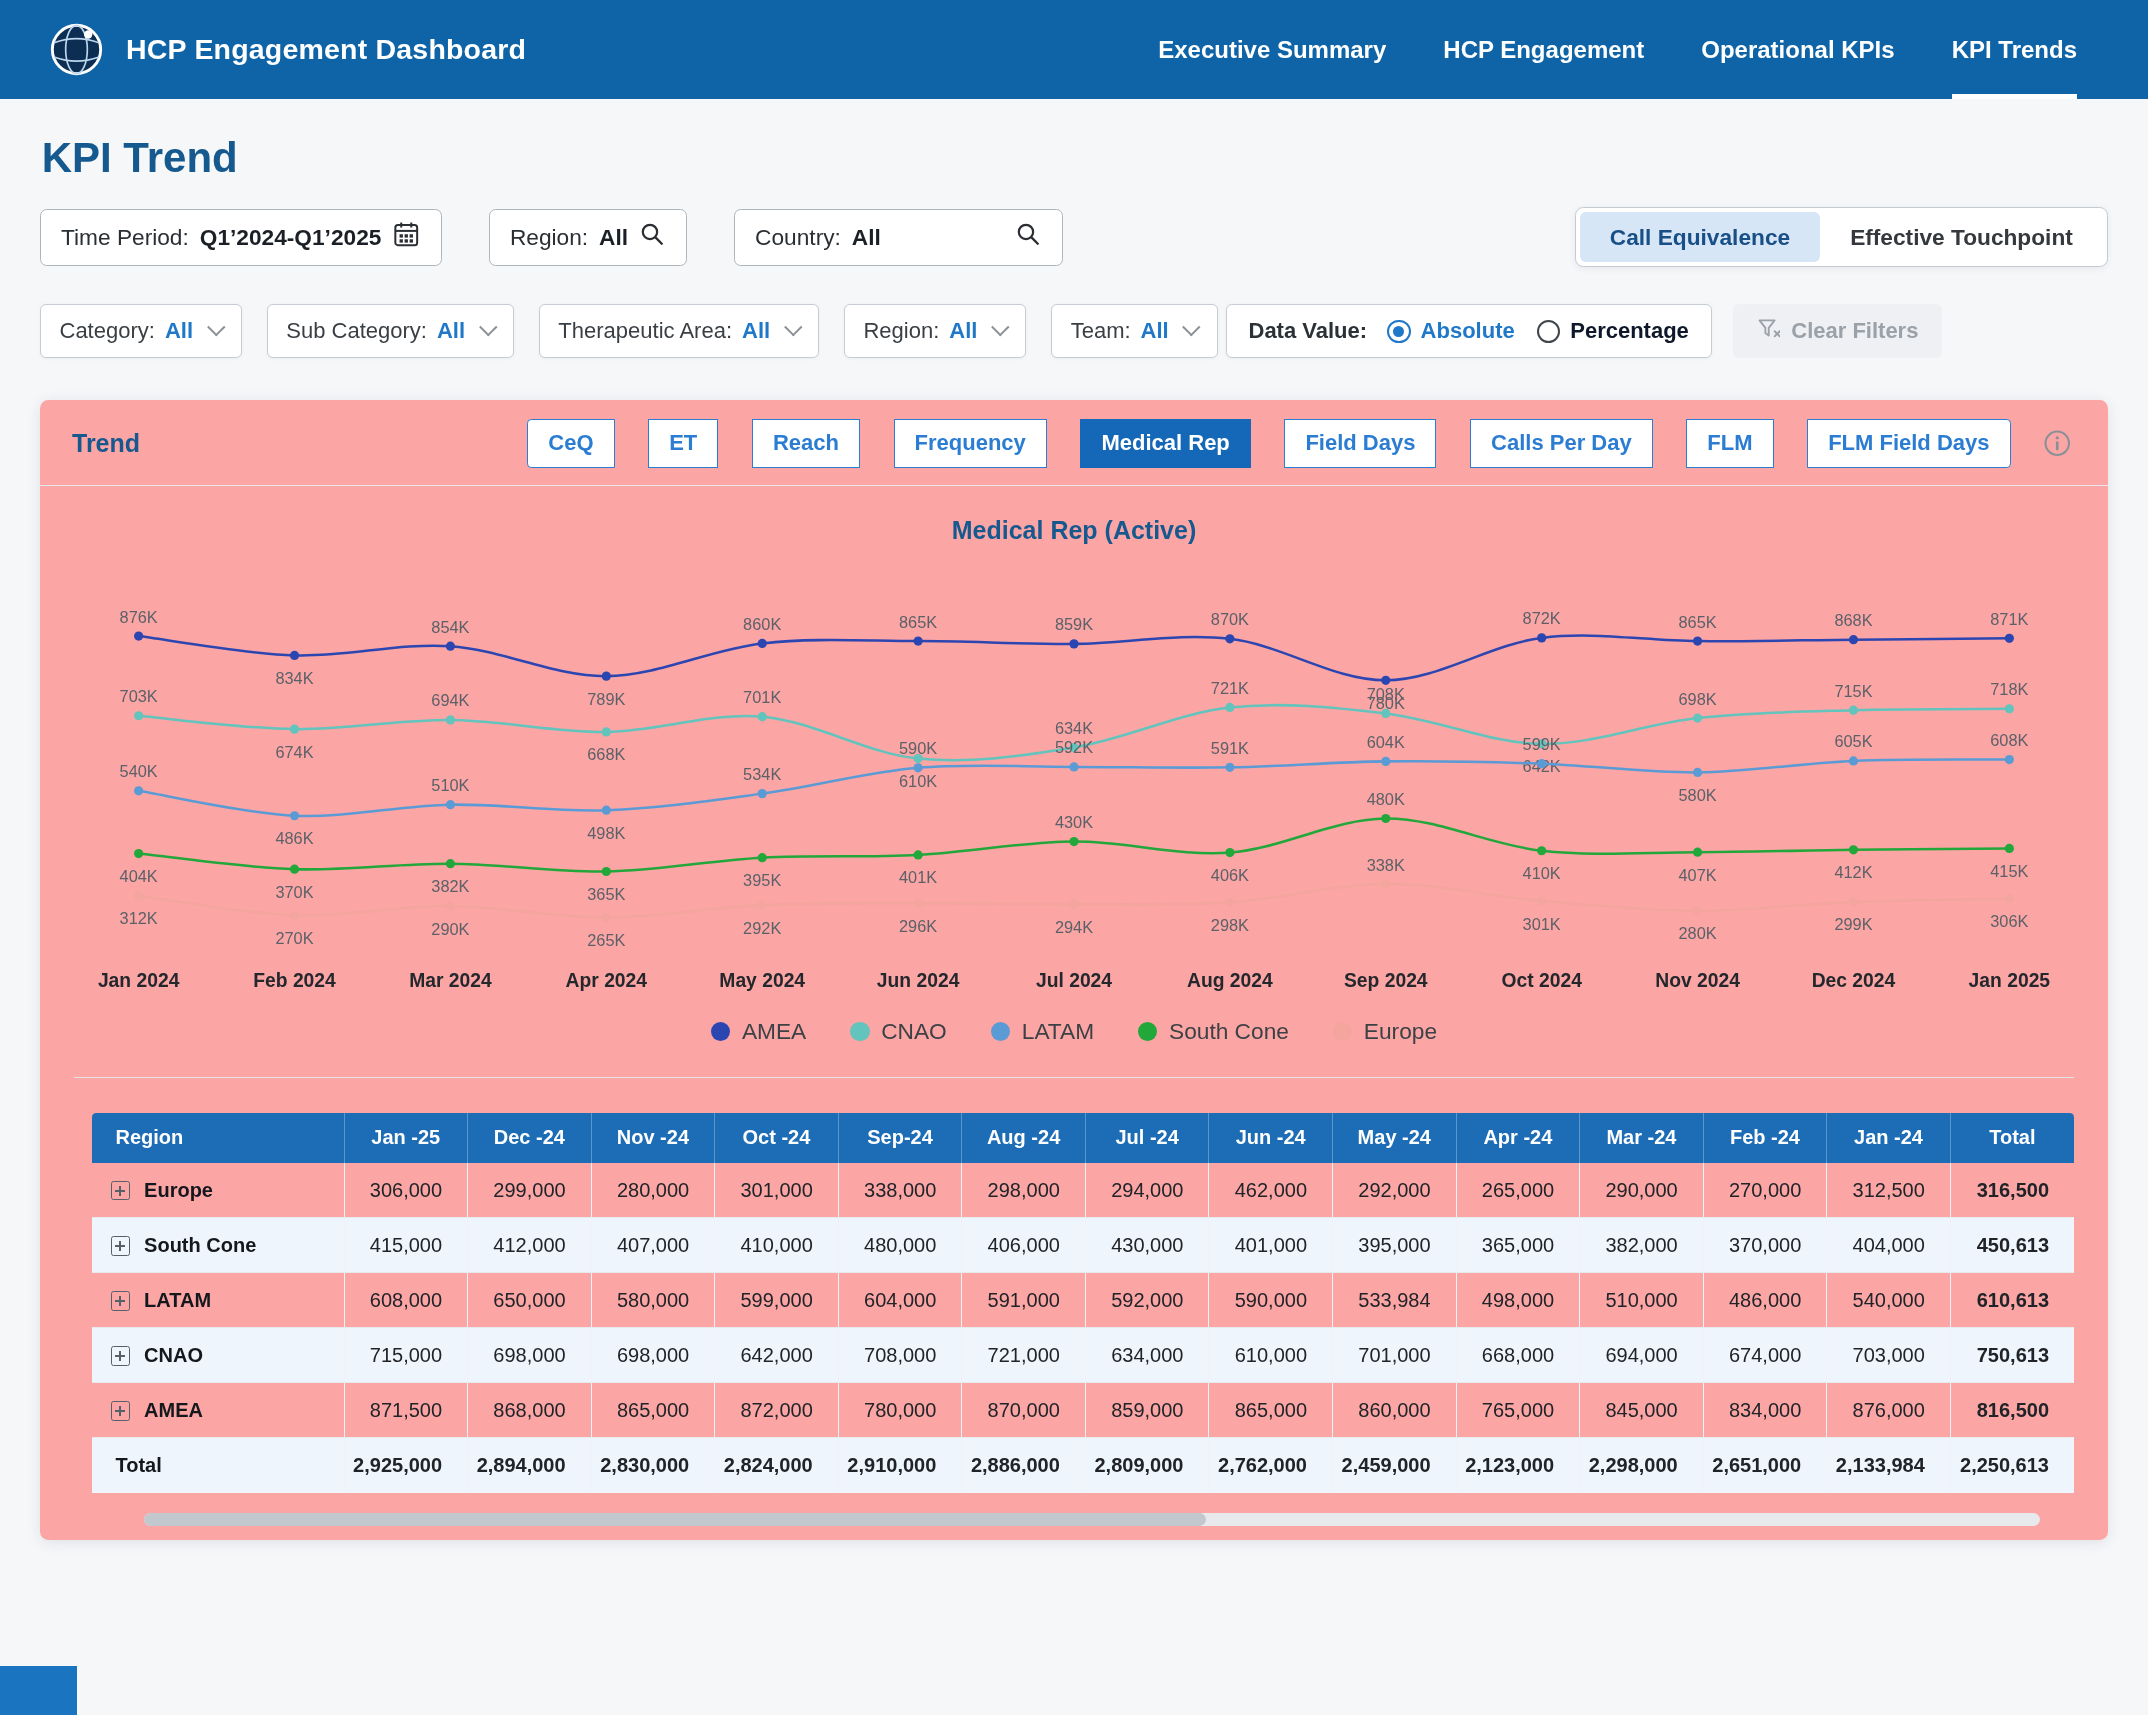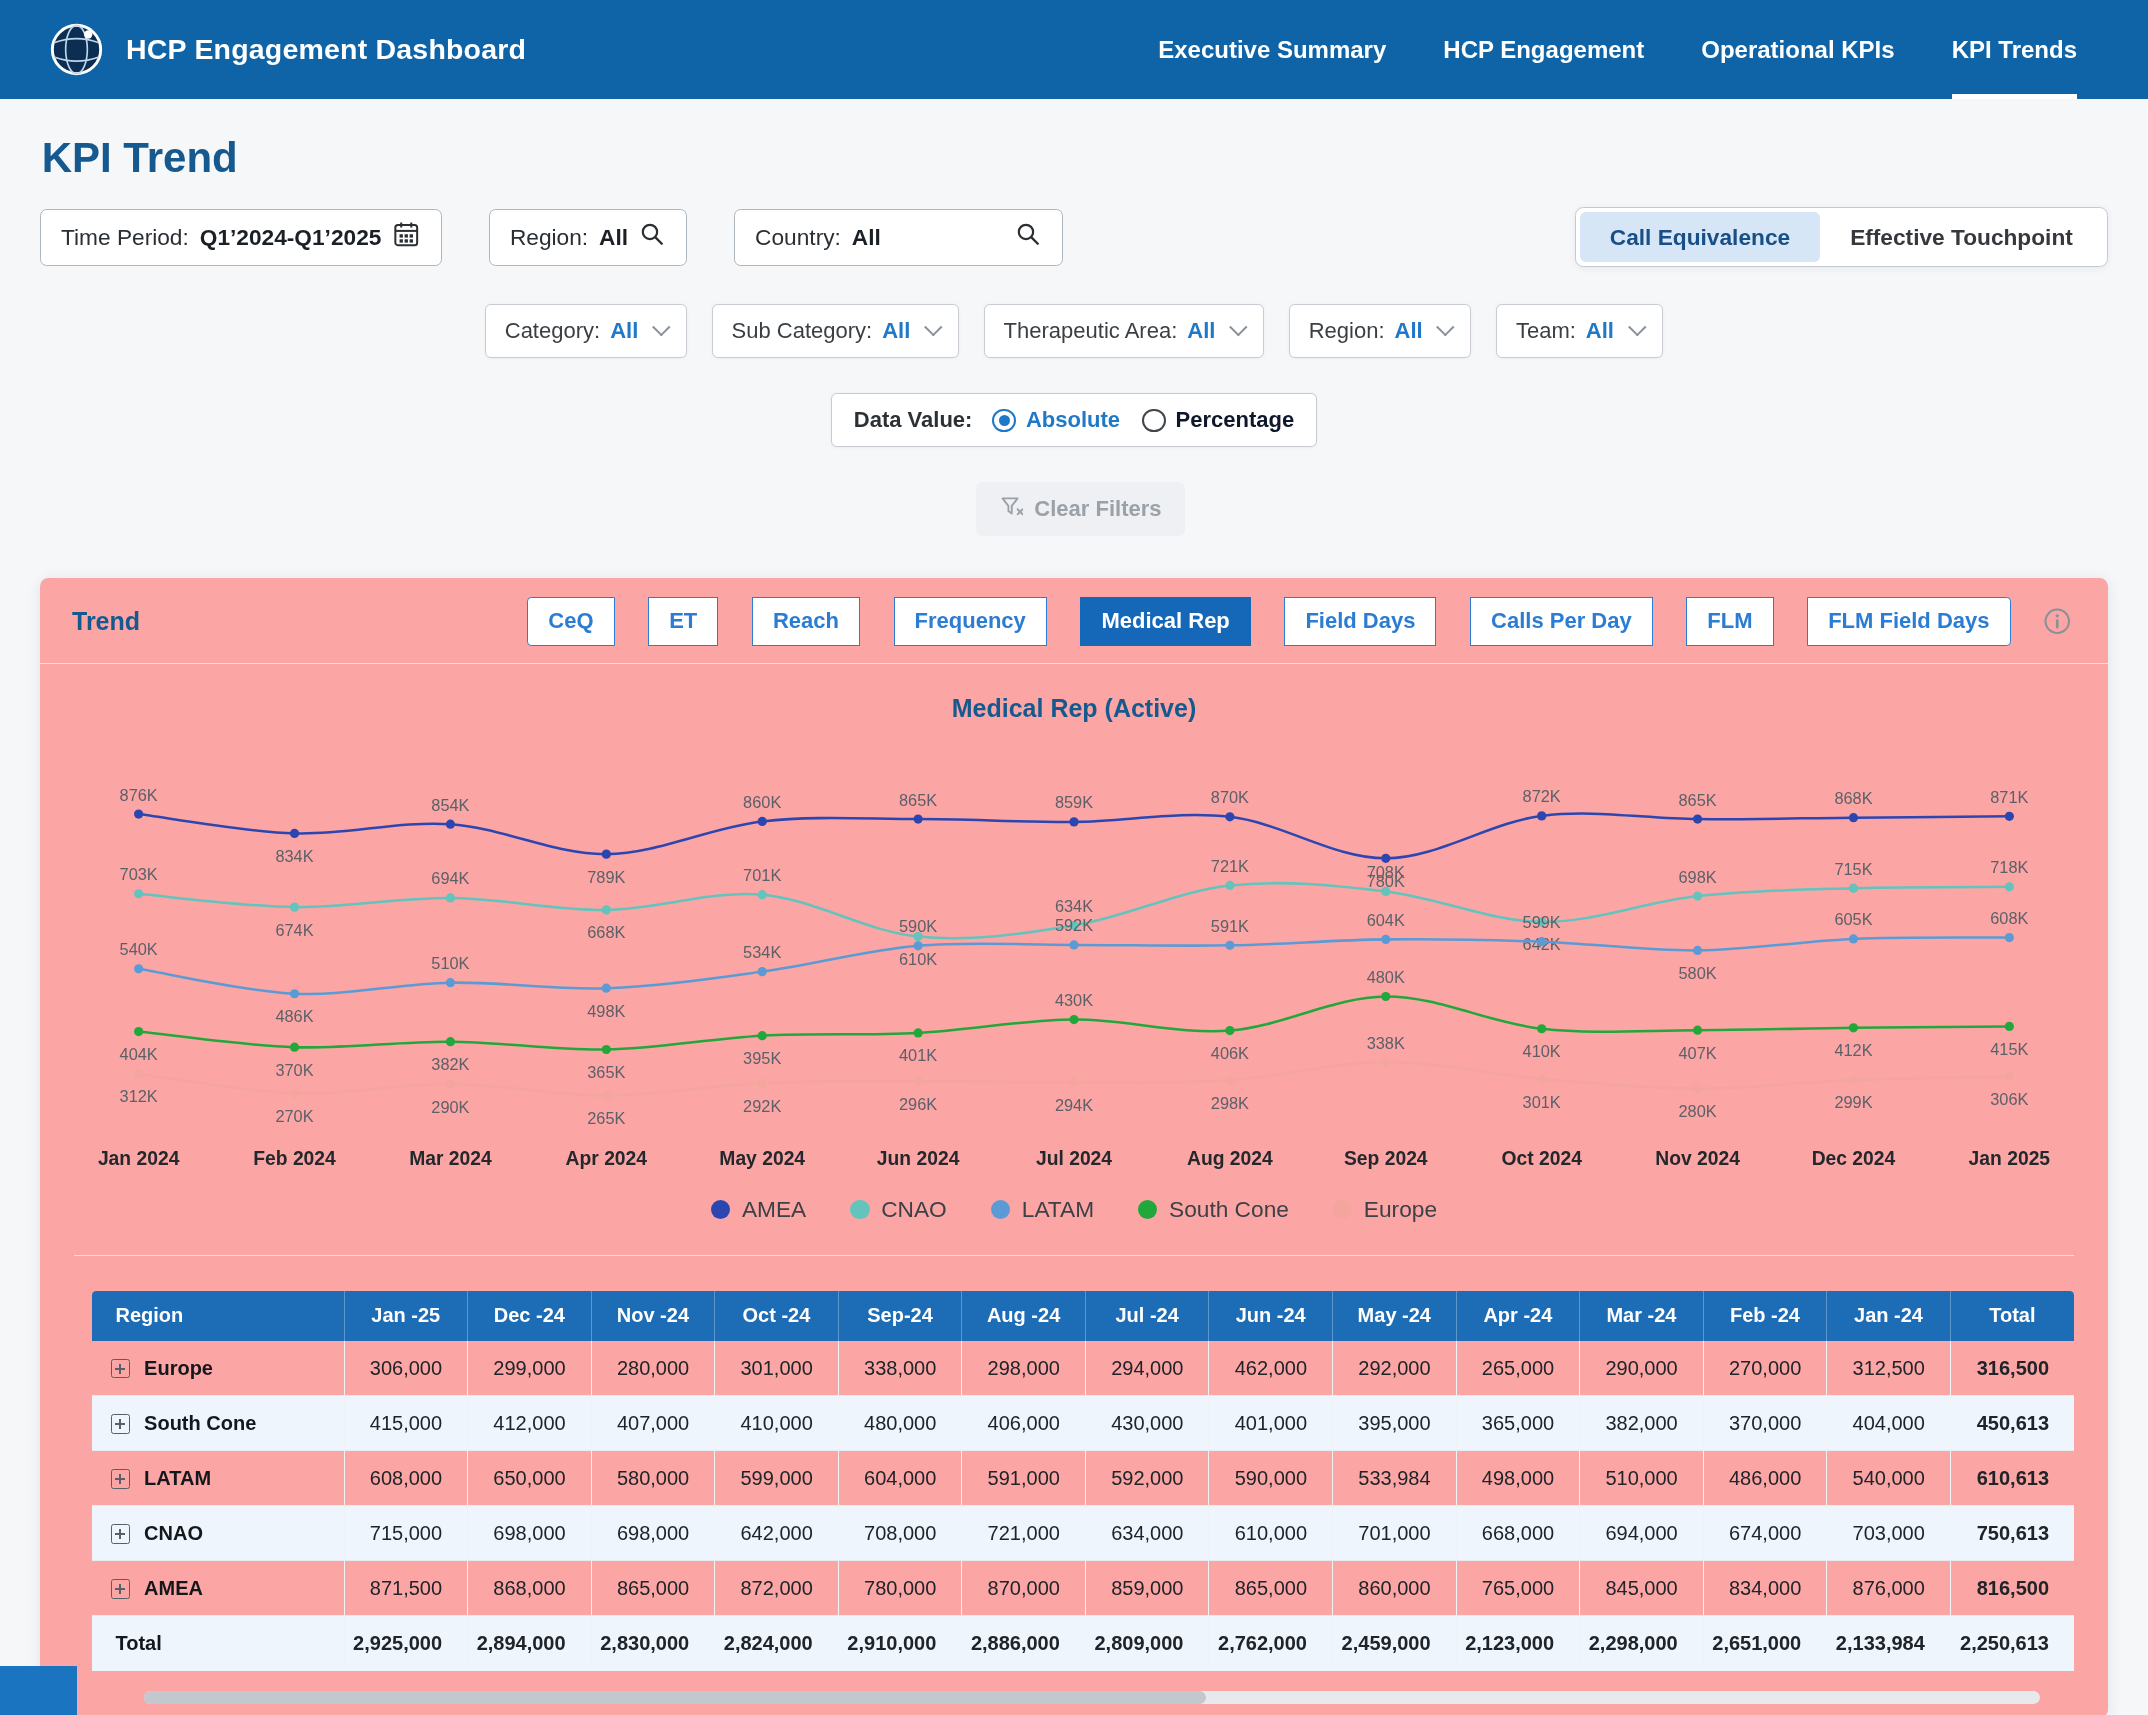--- a/index.html
+++ b/index.html
@@ -27,21 +27,21 @@
   .filter-row-1{display:flex;align-items:center;gap:47px;}
   .filter-box{height:57px;background:#fff;border:1.3px solid #aeb6bd;border-radius:6.7px;display:flex;align-items:center;gap:11px;padding:0 20px;font-size:22.7px;}
   .fb-label{color:#2a2f34;}
   .fb-value{color:#1b2026;font-weight:700;}
   .filter-box.country{width:329px;}
   .filter-box.country .icon-right{margin-left:auto;}
   .toggle-group{margin-left:auto;background:#fff;border:1.3px solid #c3cad1;border-radius:8.4px;display:flex;padding:4.2px;box-shadow:0 1.7px 6.7px rgba(30,50,80,.07);}
   .toggle-seg{display:flex;align-items:center;padding:0 30px;height:50px;border-radius:5.9px;font-size:22.7px;font-weight:600;color:#35393d;cursor:pointer;}
   .toggle-seg.selected{background:var(--toggle-selected-bg);color:var(--toggle-selected-text);font-weight:700;}
   
-  .filter-row-2{display:flex;align-items:center;gap:35px;margin-top:37px;flex-direction:column;}
+  .filter-row-2{display:flex;align-items:center;gap:8px;margin-top:37px;}
   .drop-box{height:54px;background:#fff;border:1.2px solid #c7ccd2;border-radius:5.9px;display:flex;align-items:center;gap:10px;padding:0 18.5px;font-size:22px;cursor:pointer;box-shadow:0 0.8px 3.4px rgba(30,50,80,.05);}
   .drop-label{color:#3a3f44;}
   .drop-value{color:var(--value-blue);font-weight:600;}
   .chev{width:12.6px;height:12.6px;border-right:2.2px solid #8b9197;border-bottom:2.2px solid #8b9197;transform:rotate(45deg) translate(-1.7px,-1.7px);margin-left:6.7px;margin-top:-5px;}
   .datavalue-box{height:54px;background:#fff;border:1.2px solid #c7ccd2;border-radius:5.9px;display:flex;align-items:center;gap:20px;padding:0 22px;font-size:22px;box-shadow:0 0.8px 3.4px rgba(30,50,80,.05);}
   .dv-label{color:#2c3136;font-weight:600;}
   .radio-item{display:flex;align-items:center;gap:10px;cursor:pointer;}
   .radio-circle{width:23.5px;height:23.5px;border-radius:50%;border:2.2px solid #41464b;position:relative;flex:0 0 auto;}
   .radio-item.selected .radio-circle{border-color:var(--value-blue);}
   .radio-item.selected .radio-circle::after{content:"";position:absolute;left:50%;top:50%;width:11px;height:11px;margin:-5.5px 0 0 -5.5px;border-radius:50%;background:var(--value-blue);}

